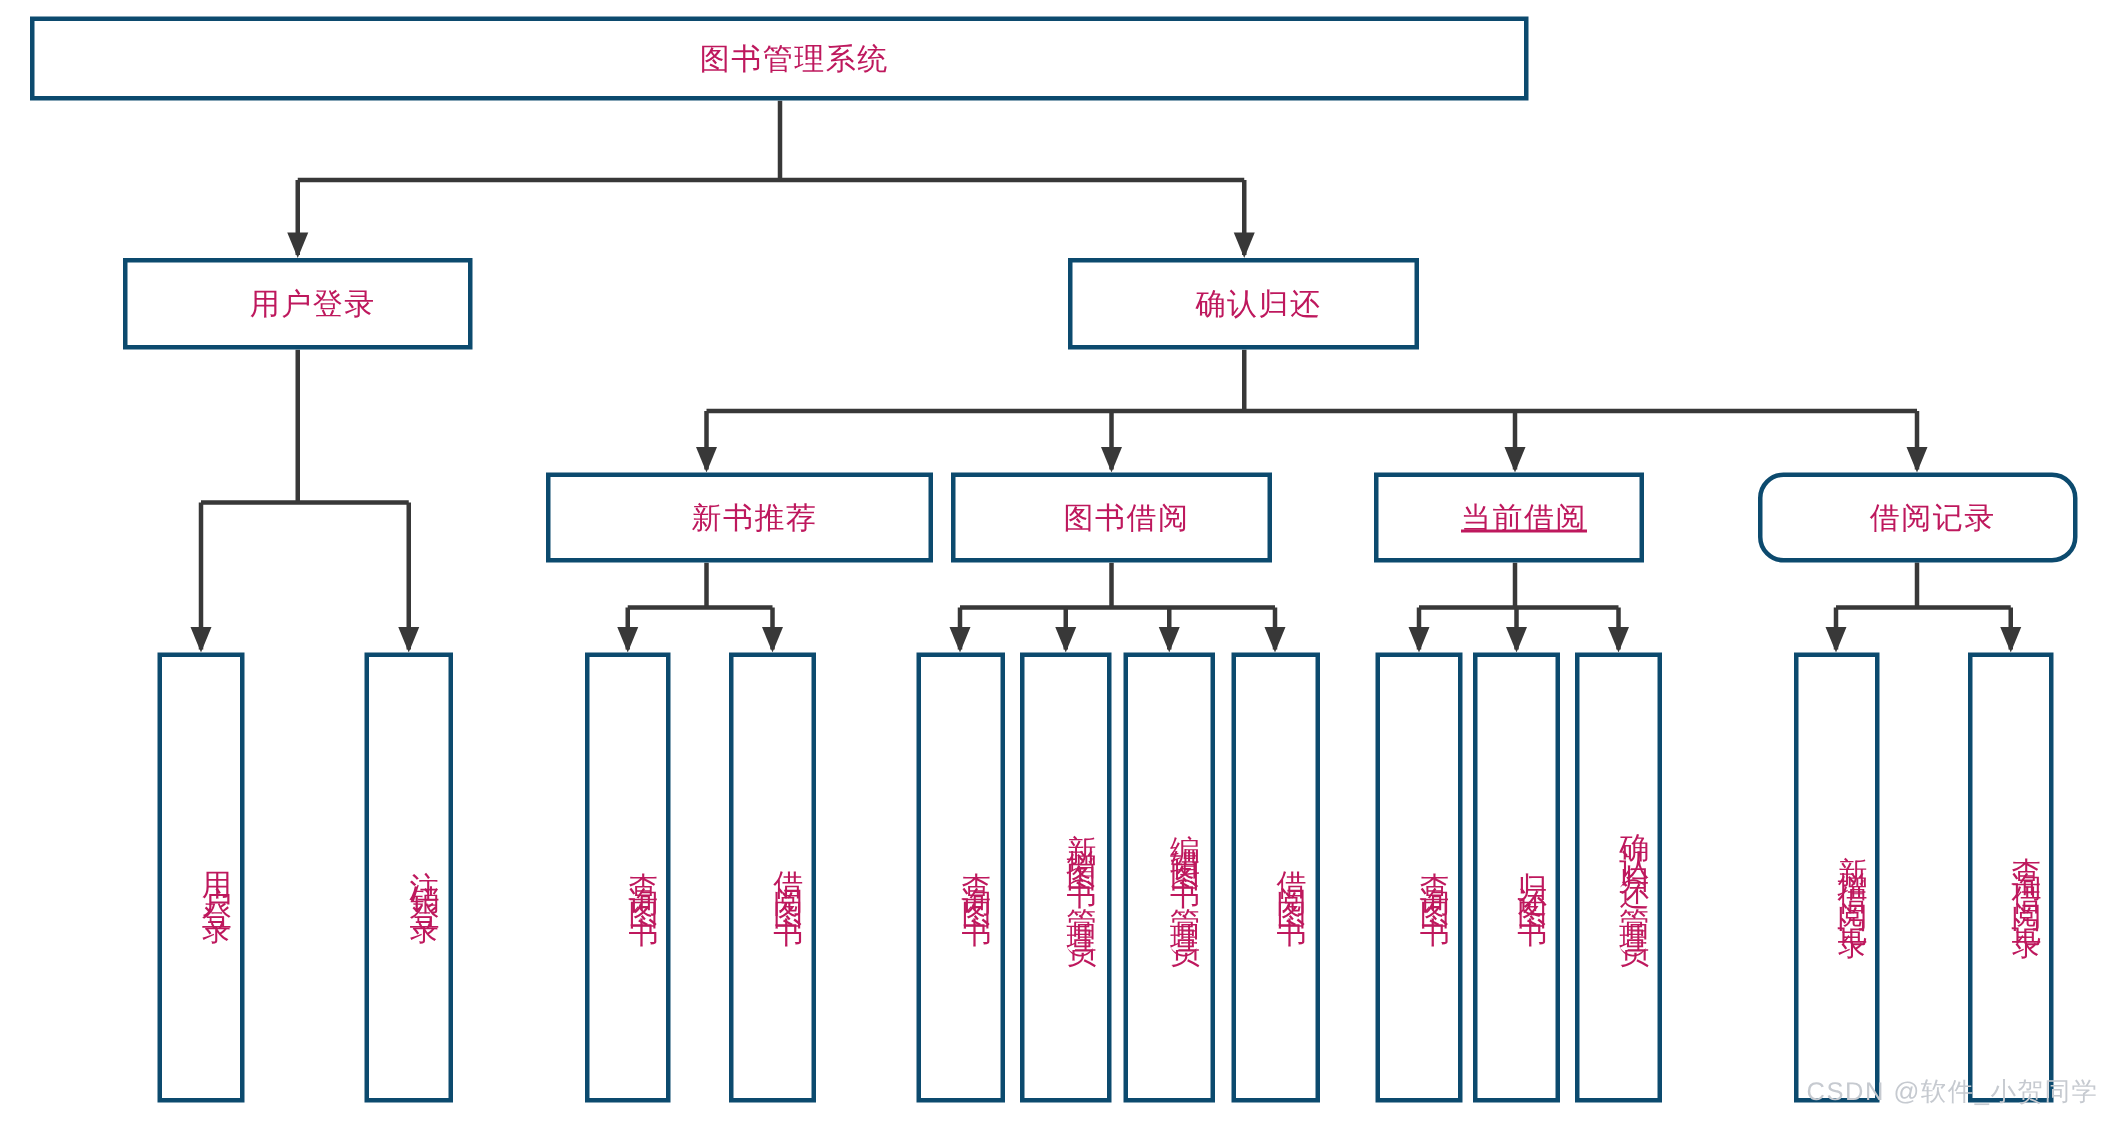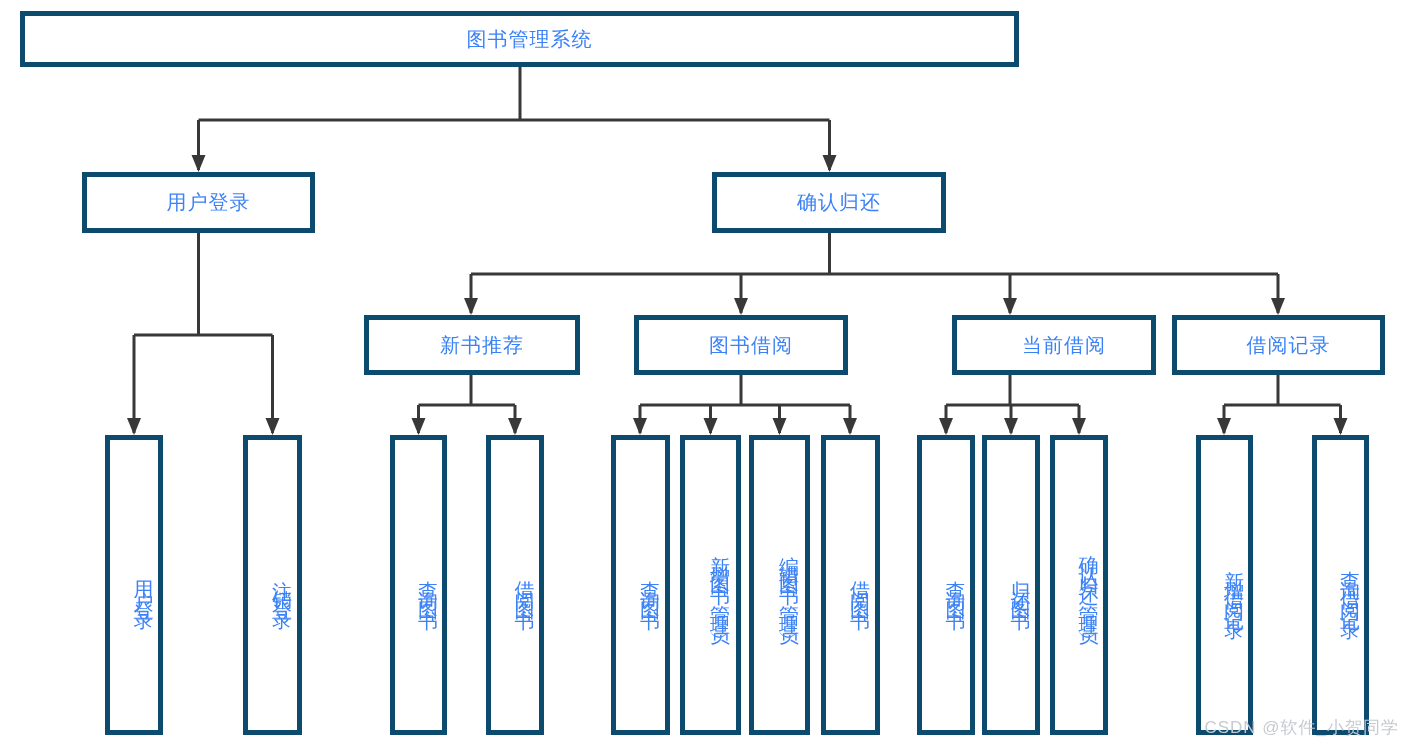--- a/index.html
+++ b/index.html
@@ -15,28 +15,28 @@
     background: #ffffff;
     overflow: hidden;
   }
   svg.connectors {
     position: absolute;
     left: 0; top: 0;
     width: 1405px; height: 747px;
   }
   .node {
     position: absolute;
-    border: 5px solid #0c4a6e;
+    border: 3px solid #0c4a6e;
     background: #ffffff;
     display: flex;
     align-items: center;
     justify-content: center;
     font-size: 20px;
     letter-spacing: 1px;
-    color: #3b82f6;
+    color: #be185d;
     z-index: 2;
     padding-left: 20px;
   }
   .leaf {
     top: 435px;
     height: 300px;
     writing-mode: vertical-rl;
     text-orientation: mixed;
     letter-spacing: 10px;
     line-height: 1;
@@ -89,24 +89,24 @@
       <polygon points="1217,418 1231,418 1224,435"></polygon>
       <polygon points="1333.5,418 1347.5,418 1340.5,435"></polygon>
     </g>
   </svg>
 
   <div class="node" style="left:20px; top:11px; width:999px; height:56px;">图书管理系统</div>
 
   <div class="node" style="left:82px; top:172px; width:233px; height:61px;">用户登录</div>
   <div class="node" style="left:712px; top:172px; width:234px; height:61px;">确认归还</div>
 
-  <div class="node" style="left:364px; top:315px; width:216px; height:60px;">新书推荐</div>
+  <div class="node" style="left:364px; top:315px; width:258px; height:60px;">新书推荐</div>
   <div class="node" style="left:634px; top:315px; width:214px; height:60px;text-align:right;">图书借阅</div>
-  <div class="node" style="left:952px; top:315px; width:204px; height:60px;">当前借阅</div>
-  <div class="node" style="left:1172px; top:315px; width:213px; height:60px;">借阅记录</div>
+  <div class="node" style="left:916px; top:315px; width:180px; height:60px;text-decoration:underline;">当前借阅</div>
+  <div class="node" style="left:1172px; top:315px; width:213px; height:60px;border-radius:17px;">借阅记录</div>
 
   <div class="node leaf" style="left:105px; width:58px;">用户登录</div>
   <div class="node leaf" style="left:243px; width:59px;">注销登录</div>
 
   <div class="node leaf" style="left:390px; width:57px;">查询图书</div>
   <div class="node leaf" style="left:486px; width:58px;">借阅图书</div>
 
   <div class="node leaf" style="left:611px; width:59px;">查询图书</div>
   <div class="node leaf" style="left:680px; width:61px;">新增图书（管理员）</div>
   <div class="node leaf" style="left:749px; width:61px;">编辑图书（管理员）</div>

